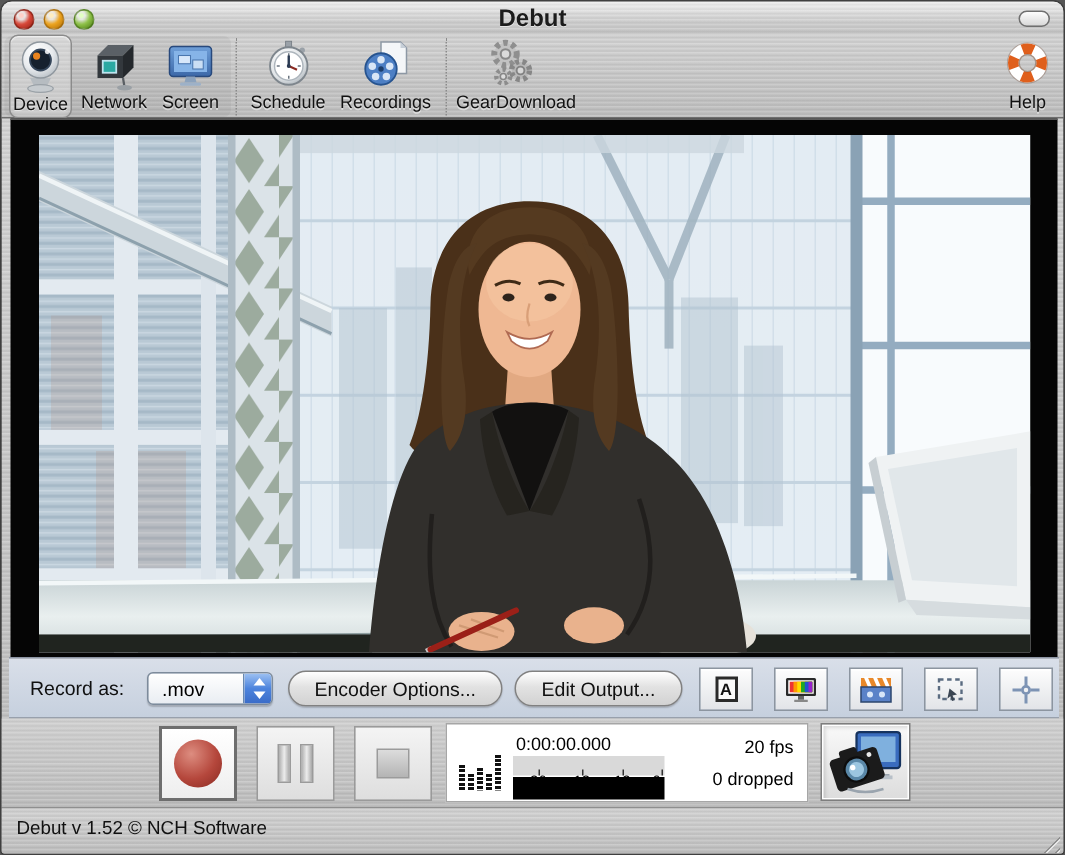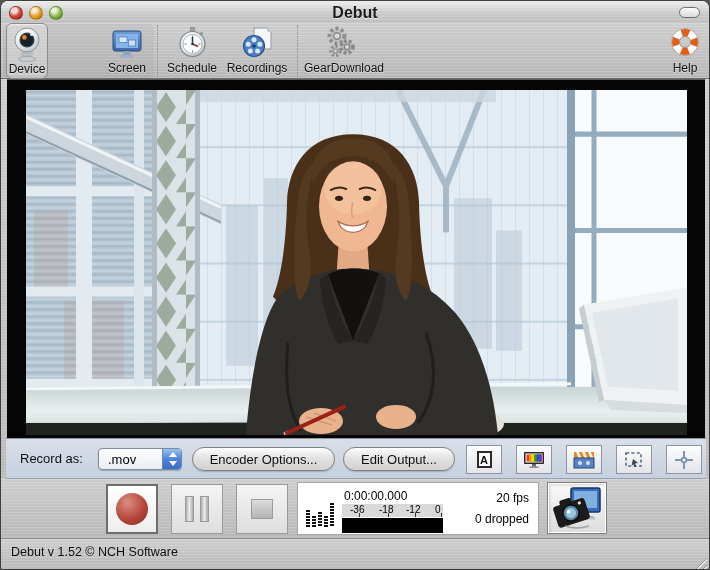--- a/index.html
+++ b/index.html
@@ -60,21 +60,21 @@
   .ctl-stop{left:235px;background:linear-gradient(180deg,#f4f4f4,#dedede);border:1px solid #9a9a9a;}
   .rec-dot{width:32px;height:32px;border-radius:50%;background:radial-gradient(circle at 36% 30%, #dd8d80, #b5473c 55%, #8c2d24 95%);}
   .pause-bar{width:9px;height:26px;margin:0 3px;background:linear-gradient(90deg,#aeaeae,#ececec 50%,#a8a8a8);border:1px solid #9b9b9b;display:inline-block;}
   .stop-sq{width:22px;height:20px;background:linear-gradient(180deg,#dcdcdc,#b4b4b4);border:1px solid #9b9b9b;}
   .infopanel{position:absolute;left:296px;top:3px;width:242px;height:53px;background:#fff;border:1px solid #a6a6a6;}
   .eq{position:absolute;left:8px;bottom:7px;width:28px;height:25px;display:flex;align-items:flex-end;gap:2px;}
   .eq i{display:block;width:4px;background:repeating-linear-gradient(180deg,#111 0 2px,#fff 2px 3px);}
   .timecode{position:absolute;left:46px;top:6px;font-size:12px;color:#000;}
   .meter{position:absolute;left:44px;top:21px;width:101px;}
   .meter-scale{position:relative;height:13px;background:#d9d9d9;font-size:10px;color:#000;}
-  .meter-scale span{position:absolute;top:0;}
+  .meter-scale span{position:absolute;top:12px;}
   .mt{position:absolute;bottom:0;width:1px;height:4px;background:#333;}
   .meter-bar{height:15px;background:#000;margin-top:1px;}
   .fps{position:absolute;right:9px;top:8px;font-size:12px;color:#000;}
   .dropped{position:absolute;right:9px;top:29px;font-size:12px;color:#000000;}
   .snapbtn{position:absolute;left:546px;top:3px;width:60px;height:52px;border:1px solid #7e7e7e;background:linear-gradient(180deg,#fafafa,#dcdcdc);box-shadow:inset 0 0 0 1px #fff, inset 2px 2px 3px rgba(0,0,0,.15);display:flex;align-items:center;justify-content:center;cursor:default;}
   
   .statusbar{position:absolute;left:0;top:538px;width:100%;height:32px;}
   .version{position:absolute;left:10px;top:6px;font-size:12.5px;color:#101010;}
   .watermark{position:absolute;left:0;right:0;top:9px;text-align:center;font-family:"Liberation Serif",serif;font-variant:small-caps;letter-spacing:1px;font-size:15px;color:#a2a2a2;text-shadow:0 1px 0 rgba(255,255,255,.75);}
   .grip{position:absolute;right:2px;bottom:2px;width:15px;height:15px;background:repeating-linear-gradient(135deg, transparent 0 3px, #909090 3px 4px, #e6e6e6 4px 5px);clip-path:polygon(100% 0,100% 100%,0 100%);cursor:nwse-resize;}
@@ -109,20 +109,33 @@
           <ellipse cx="17" cy="33" rx="8.5" ry="2.6" fill="#c6cbcf" stroke="#9aa1a7" stroke-width="0.8"></ellipse>
           <circle cx="17" cy="14" r="12" fill="url(#camg)" stroke="#8f979e" stroke-width="1"></circle>
           <circle cx="17" cy="14" r="7" fill="#16212e" stroke="#35465a" stroke-width="1.2"></circle>
           <circle cx="14.4" cy="11.4" r="2.4" fill="#e8831e"></circle>
           <circle cx="21.5" cy="8.5" r="1.6" fill="#ffffff" opacity=".85"></circle>
         </svg>
       </div>
       <div class="tlabel">Device</div>
     </div>
 
+    <div class="tb-item" style="left:50px;width:50px;">
+      <div class="ticon">
+        <svg width="32" height="36" viewBox="0 0 32 36">
+          <path d="M22,27 L23,33" stroke="#5a5f64" stroke-width="1.5" fill="none"></path>
+          <ellipse cx="23" cy="33.5" rx="5" ry="1.8" fill="#9aa0a5"></ellipse>
+          <polygon points="5,12 12,5 29,5 22,12" fill="#5a6066"></polygon>
+          <polygon points="22,12 29,5 29,20 22,27" fill="#24282c"></polygon>
+          <rect x="5" y="12" width="17" height="15" fill="#33383d"></rect>
+          <rect x="8.5" y="15.5" width="9" height="8" fill="#2ba8a2" stroke="#bfe4ef" stroke-width="1.2"></rect>
+        </svg>
+      </div>
+      <div class="tlabel">Network</div>
+    </div>
 
     <div class="tb-item" style="left:103px;width:46px;">
       <div class="ticon">
         <svg width="34" height="34" viewBox="0 0 34 34">
           <defs>
               <linearGradient id="scrg" x1="0" y1="0" x2="0" y2="1">
                 <stop offset="0" stop-color="#6f9fd8"></stop>
                 <stop offset="1" stop-color="#3c68a8"></stop>
               </linearGradient>
             </defs>

